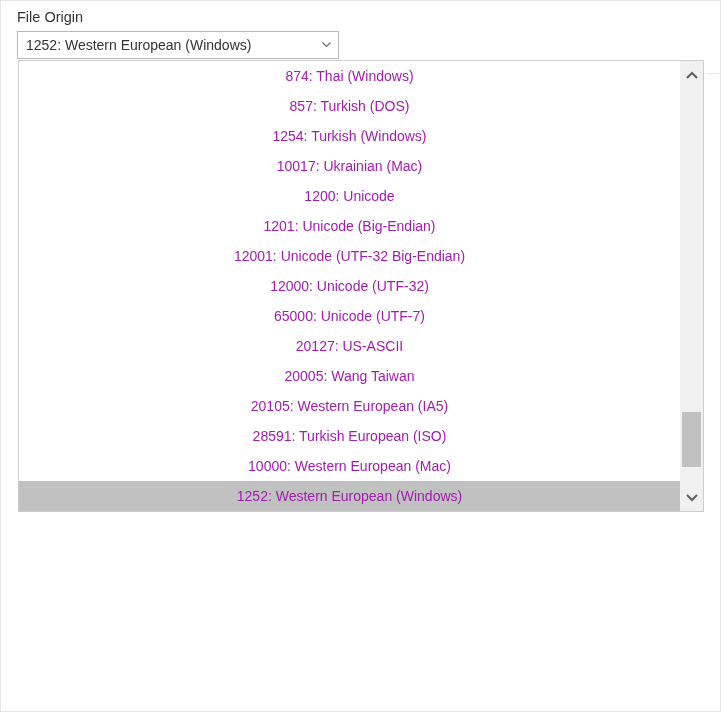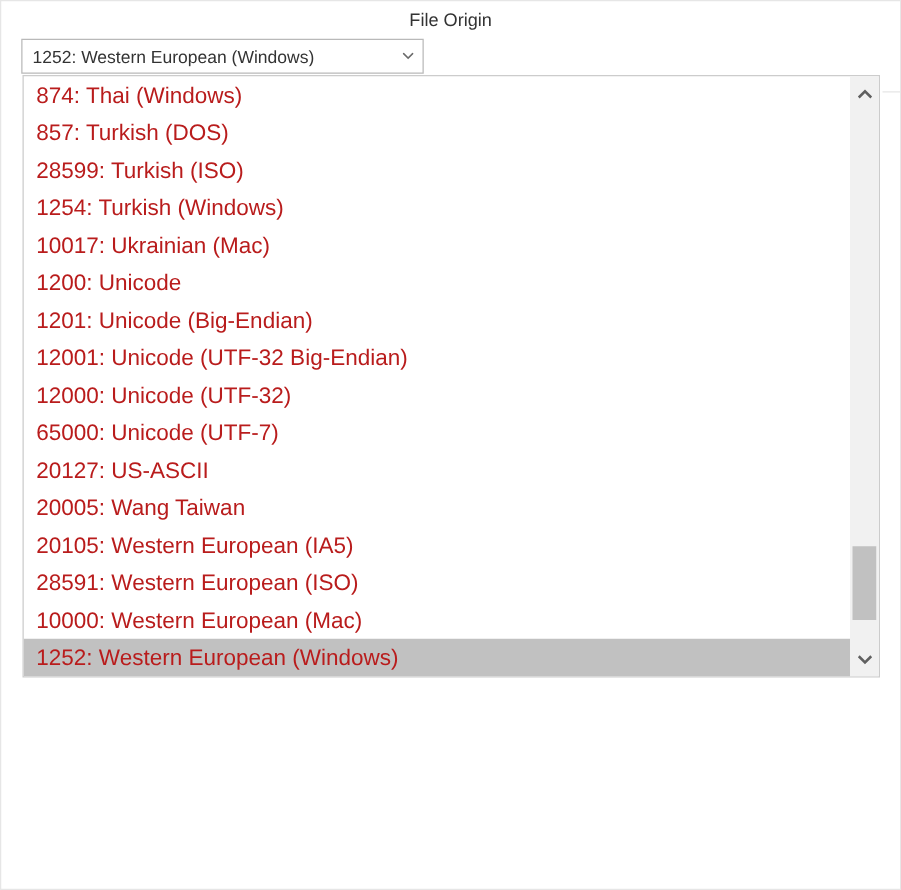--- a/index.html
+++ b/index.html
@@ -16,21 +16,20 @@
       border: 1px solid #e6e6e6;
       padding: 8px 16px 16px 16px;
       position: relative;
       height: 100%;
     }
     .field-label {
       font-size: 14.5px;
       color: #333;
       margin-bottom: 6px;
       display: block;
-      text-align: center;
     }
     .combo {
       display: inline-flex;
       align-items: center;
       height: 28px;
       border: 1px solid #b9b9b9;
       background: #fff;
       width: 322px;
       cursor: pointer;
       position: relative;
@@ -61,24 +60,25 @@
       display: flex;
     }
     .dropdown-list {
       flex: 1;
       overflow: hidden;
     }
     .dropdown-item {
       height: 30px;
       line-height: 30px;
       padding: 0 10px;
-      font-size: 18px;
-      color: #b91c1c;
+      font-size: 14px;
+      color: #a21caf;
       white-space: nowrap;
       cursor: pointer;
+      text-align: center;
     }
     .dropdown-item.selected {
       background: #c1c1c1;
     }
     .scrollbar {
       width: 23px;
       background: #f1f1f1;
       display: flex;
       flex-direction: column;
       align-items: stretch;
@@ -122,32 +122,31 @@
       <svg width="9" height="6" viewBox="0 0 9 6">
           <path d="M0.5 0.5 L4.5 4.5 L8.5 0.5" fill="none" stroke="#6b6b6b" stroke-width="1.2"></path>
         </svg>
     </span>
   </div>
 
   <div class="dropdown">
     <div class="dropdown-list" id="dd-list">
         <div class="dropdown-item">874: Thai (Windows)</div>
         <div class="dropdown-item">857: Turkish (DOS)</div>
-        <div class="dropdown-item">28599: Turkish (ISO)</div>
         <div class="dropdown-item">1254: Turkish (Windows)</div>
         <div class="dropdown-item">10017: Ukrainian (Mac)</div>
         <div class="dropdown-item">1200: Unicode</div>
         <div class="dropdown-item">1201: Unicode (Big-Endian)</div>
         <div class="dropdown-item">12001: Unicode (UTF-32 Big-Endian)</div>
         <div class="dropdown-item">12000: Unicode (UTF-32)</div>
         <div class="dropdown-item">65000: Unicode (UTF-7)</div>
         <div class="dropdown-item">20127: US-ASCII</div>
         <div class="dropdown-item">20005: Wang Taiwan</div>
         <div class="dropdown-item">20105: Western European (IA5)</div>
-        <div class="dropdown-item">28591: Western European (ISO)</div>
+        <div class="dropdown-item">28591: Turkish European (ISO)</div>
         <div class="dropdown-item">10000: Western European (Mac)</div>
         <div class="dropdown-item selected">1252: Western European (Windows)</div>
       </div>
     <div class="scrollbar">
       <div class="sb-btn">
         <svg width="12" height="9" viewBox="0 0 12 9">
             <path d="M1 7 L6 2 L11 7" fill="none" stroke="#606060" stroke-width="2"></path>
           </svg>
       </div>
       <div class="sb-track">

